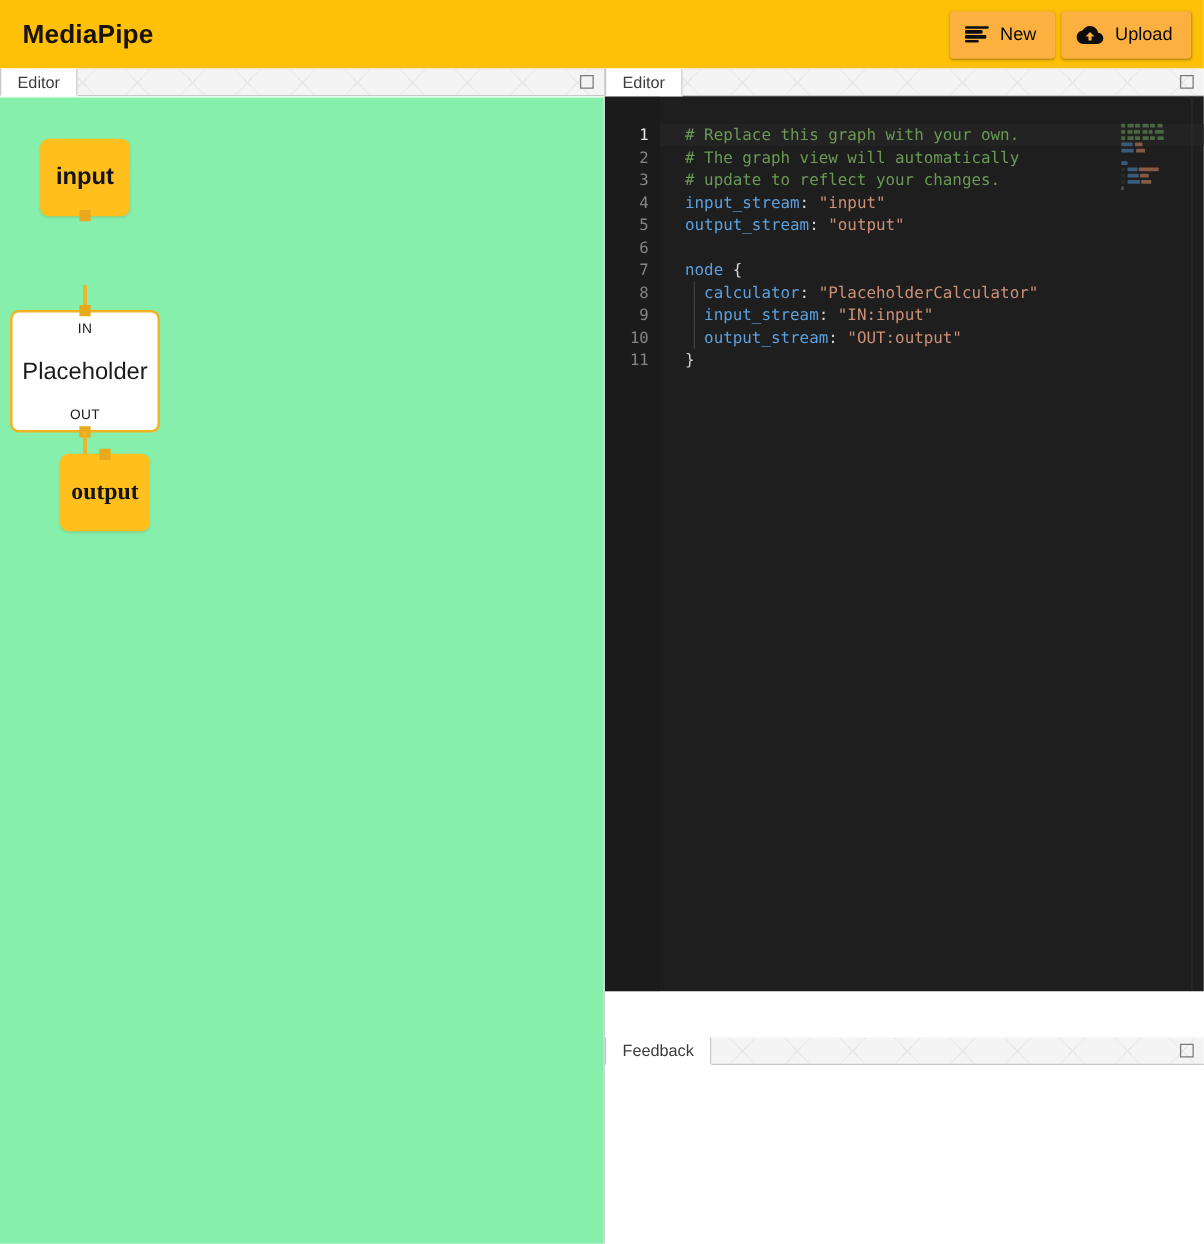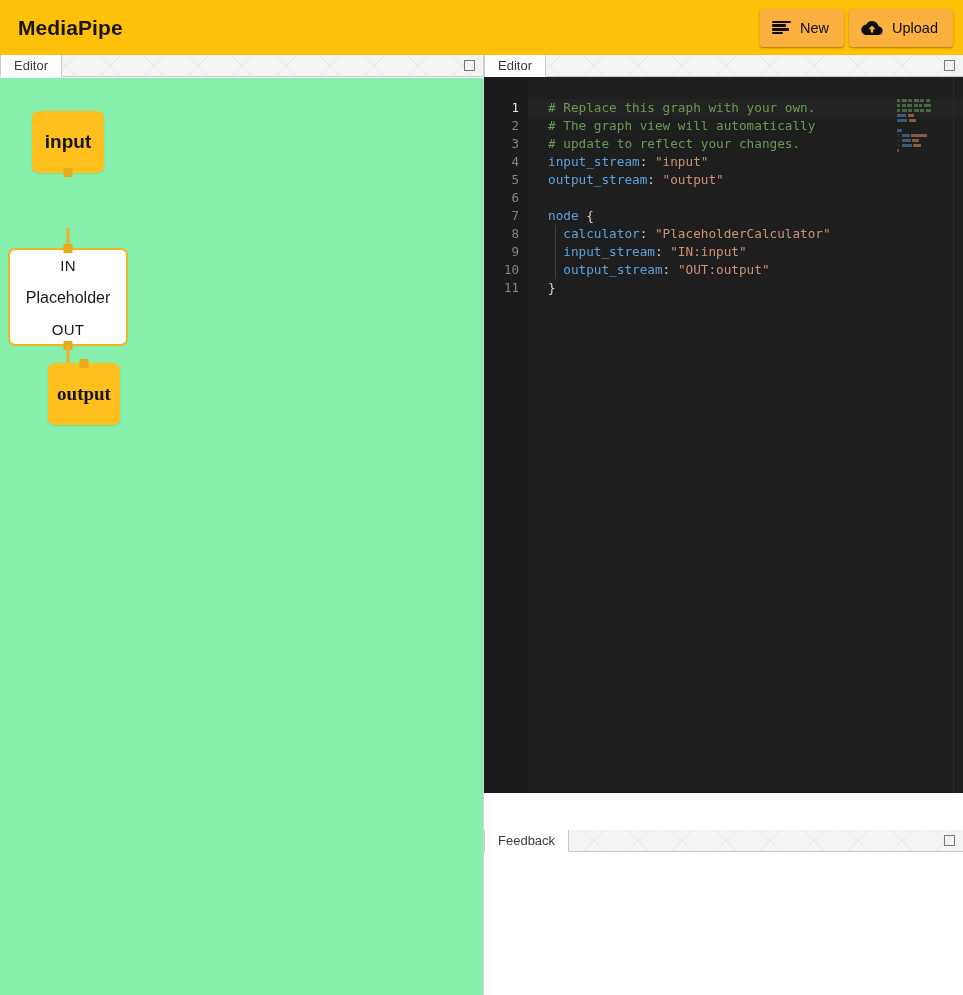--- a/index.html
+++ b/index.html
@@ -108,22 +108,22 @@
   .calc-node {
     background: #ffffff;
     border: 2px solid #F0B323;
     border-radius: 7px;
     width: 120px; height: 98px;
     display: flex; flex-direction: column;
     align-items: center; justify-content: space-between;
     padding: 7px 0 6px 0;
     cursor: pointer;
   }
-  .calc-name { font-size: 16px; color: #1a1a1a; }
-  .port-label { font-size: 15px; color: #1a1a1a; letter-spacing:.2px; }
+  .calc-name { font-size: 19px; color: #1a1a1a; }
+  .port-label { font-size: 11px; color: #1a1a1a; letter-spacing:.2px; }
 
   .port-square {
     position: absolute;
     width: 9px; height: 9px;
     background: #E8A91D;
     left: 50%; transform: translateX(-50%);
   }
   .edge-line {
     position: absolute;
     width: 3px; background: #F0B323;

